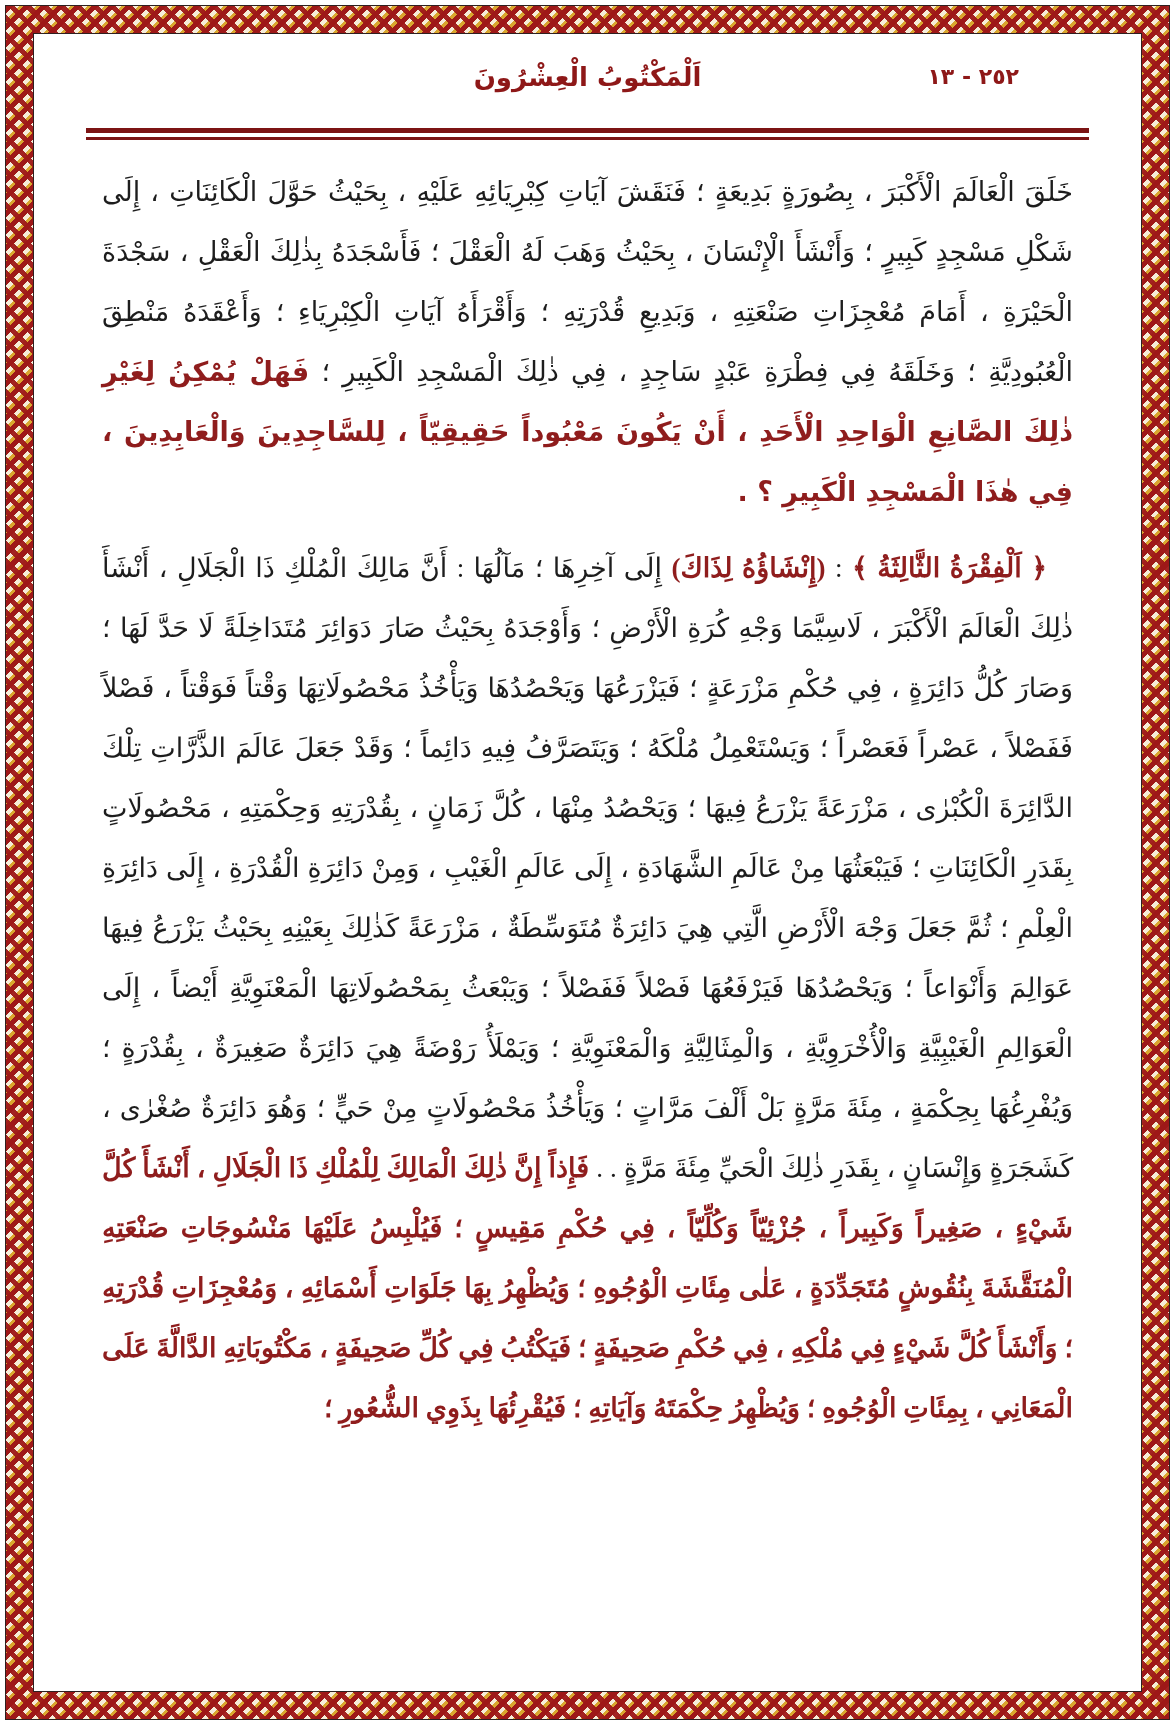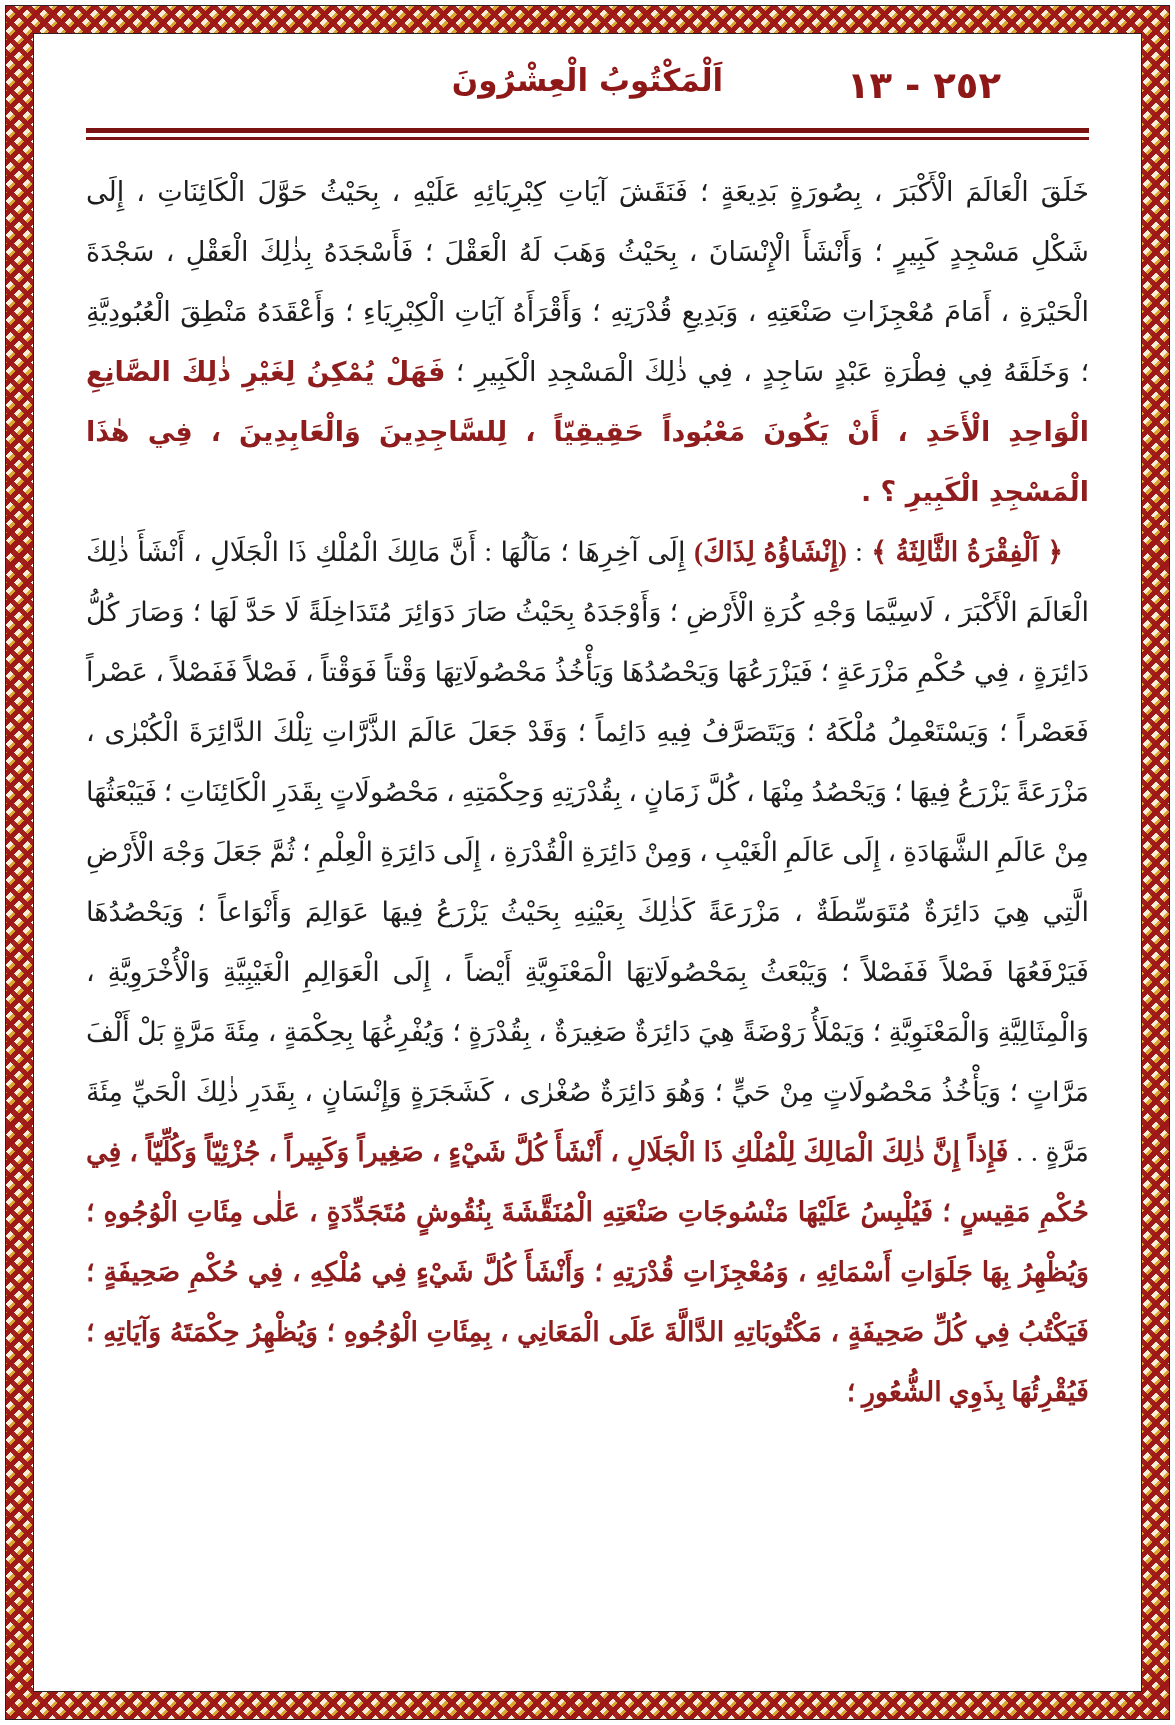--- a/index.html
+++ b/index.html
@@ -33,50 +33,50 @@
     position: relative;
     padding: 28px 52px 0 52px;
     direction: rtl;
   }
   .header {
     position: relative;
     height: 58px;
   }
   .page-number {
     position: absolute;
-    right: 88px; top: 2px;
+    right: 70px; top: 2px;
     color: #8e1818;
-    font-size: 37px;
+    font-size: 22px;
     font-weight: bold;
     letter-spacing: 2px;
     white-space: nowrap;
   }
   .page-title {
     position: absolute;
     left: 50%; top: 0;
     transform: translateX(-50%);
     color: #8e1818;
-    font-size: 31px;
+    font-size: 26px;
     font-weight: bold;
     white-space: nowrap;
   }
   .header-divider {
     margin-top: 8px;
     height: 4px;
     border-top: 5px solid #7c1414;
     border-bottom: 3px solid #7c1414;
   }
   .body-text {
     margin-top: 22px;
     font-size: 27px;
     line-height: 60px;
     color: #1d1d1d;
     text-align: justify;
   }
-  .body-text p { margin: 0; }
+  .body-text p { margin: 16px; }
   .para-2 { margin-top: 6px; text-indent: 26px; font-family: Liberation Serif, serif; }
   .red { color: #8f1d1d; font-weight: bold; }
   .black { color: #1d1d1d; }
 </style>
 </head>
 <body>
 
 <div class="page">
   <div class="ornament-band"></div>
   <div class="inner-sheet">

